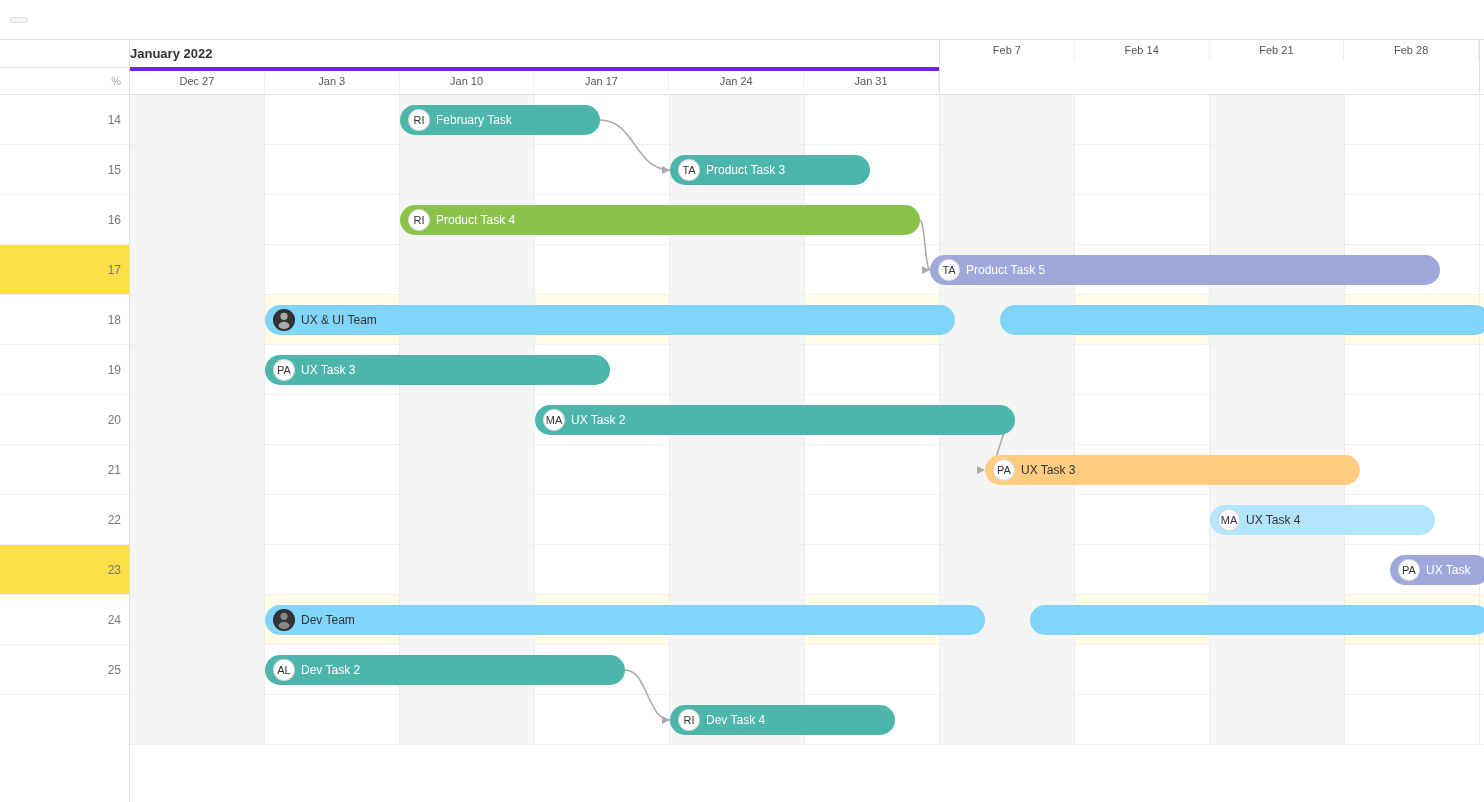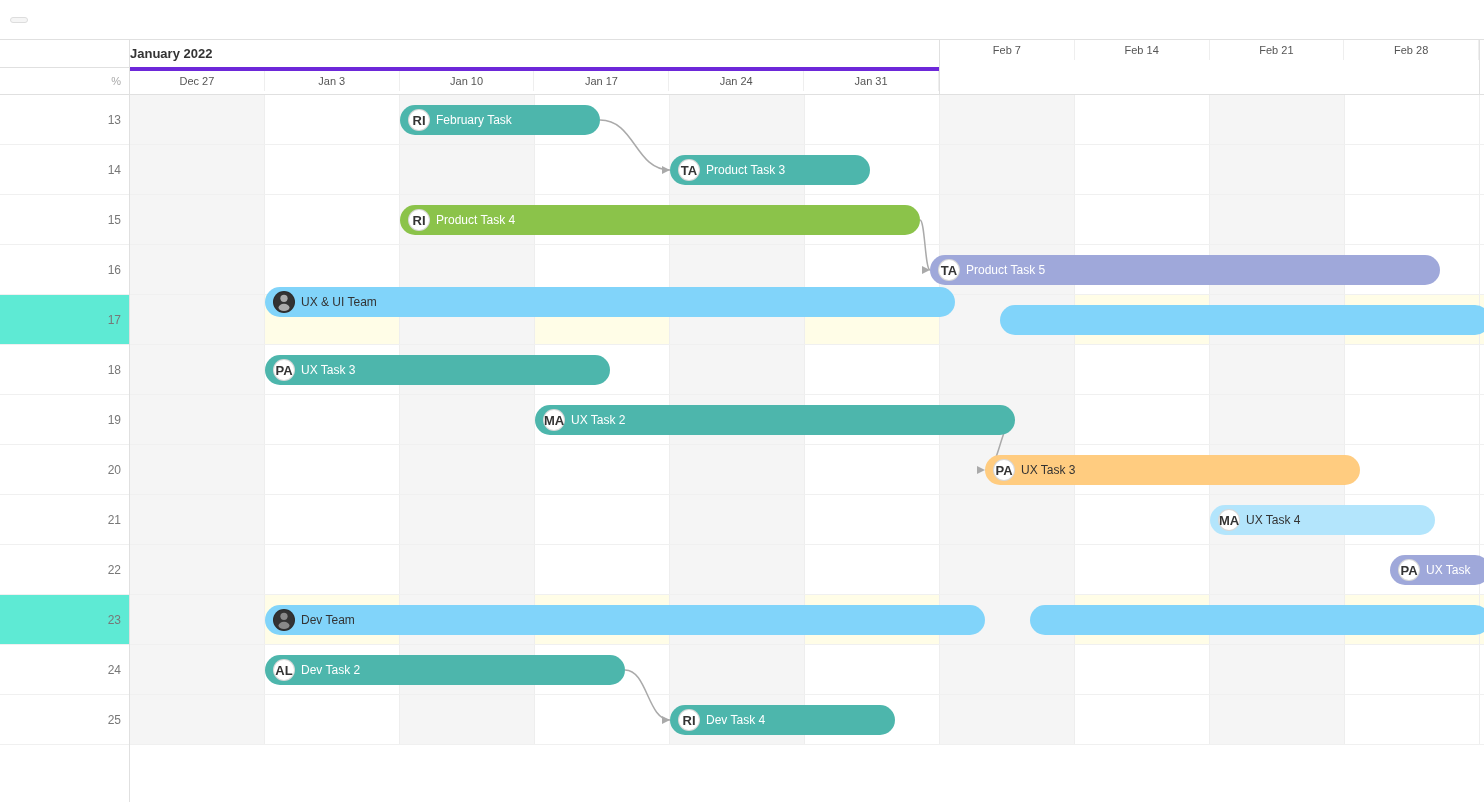--- a/index.html
+++ b/index.html
@@ -96,21 +96,21 @@
       display: flex;
       align-items: center;
       justify-content: flex-end;
       padding-right: 8px;
       font-size: 12px;
       color: #777;
       border-bottom: 1px solid #f0f0f0;
     }
 
     .row-label.today {
-      background: #5eead4;
+      background: #fde047;
     }
 
     
     .gantt-grid {
       flex: 1;
       position: relative;
       overflow: hidden;
     }
 
     .grid-rows {
@@ -161,22 +161,22 @@
 
     .task-avatar {
       width: 22px;
       height: 22px;
       border-radius: 50%;
       background: #fff;
       border: 1px solid rgba(0,0,0,0.15);
       display: flex;
       align-items: center;
       justify-content: center;
-      font-size: 13px;
-      font-weight: 700;
+      font-size: 11px;
+      font-weight: 400;
       color: #333;
       flex-shrink: 0;
     }
 
     .task-avatar.photo {
       background: #333;
       overflow: hidden;
     }
 
     
@@ -240,21 +240,20 @@
             <div class="week-label">Feb 14</div>
             <div class="week-label">Feb 21</div>
             <div class="week-label">Feb 28</div>
           </div>
         </div>
       </div>
   </div>
 
   <div class="gantt-body">
     <div class="row-labels" id="row-labels">
-        <div class="row-label">13</div>
         <div class="row-label">14</div>
         <div class="row-label">15</div>
         <div class="row-label">16</div>
         <div class="row-label today">17</div>
         <div class="row-label">18</div>
         <div class="row-label">19</div>
         <div class="row-label">20</div>
         <div class="row-label">21</div>
         <div class="row-label">22</div>
         <div class="row-label today">23</div>
@@ -440,21 +439,21 @@
             <span>Product Task 3</span>
           </div>
           <div class="task-bar bar-green" id="bar-product-task-4" style="top: 110px; left: 270px; width: 520px;">
             <div class="task-avatar">RI</div>
             <span>Product Task 4</span>
           </div>
           <div class="task-bar bar-purple" id="bar-product-task-5" style="top: 160px; left: 800px; width: 510px;">
             <div class="task-avatar">TA</div>
             <span>Product Task 5</span>
           </div>
-          <div class="task-bar bar-cyan" id="bar-ux-team" style="top: 192px; left: 135px; width: 690px; align-items: center;">
+          <div class="task-bar bar-cyan" id="bar-ux-team" style="top: 210px; left: 135px; width: 690px; align-items: center;">
             <div class="task-avatar photo">
               <svg width="22" height="22" viewBox="0 0 22 22">
                 <circle cx="11" cy="7" r="4" fill="#aaa"></circle>
                 <ellipse cx="11" cy="17" rx="6" ry="4" fill="#aaa"></ellipse>
               </svg>
             </div>
             <span>UX &amp; UI Team</span>
           </div>
           <div class="task-bar bar-cyan" style="top: 210px; left: 870px; width: 490px;"></div>
           <div class="task-bar bar-teal" id="bar-ux-task-1" style="top: 260px; left: 135px; width: 345px;">

